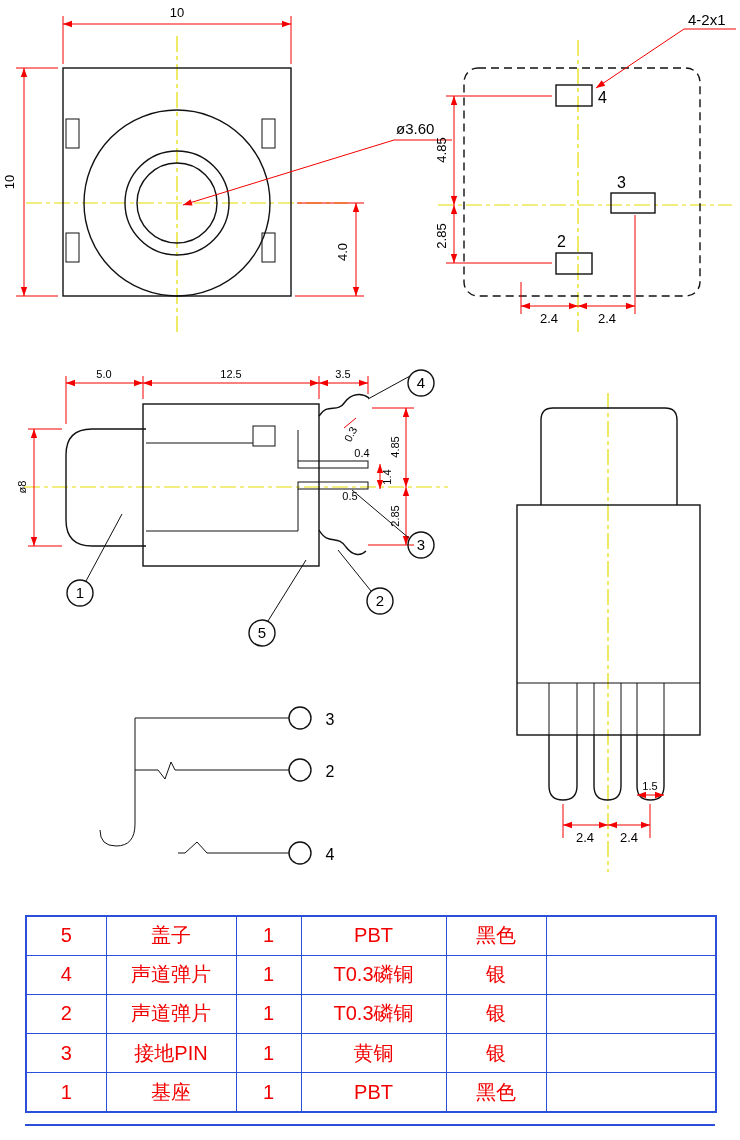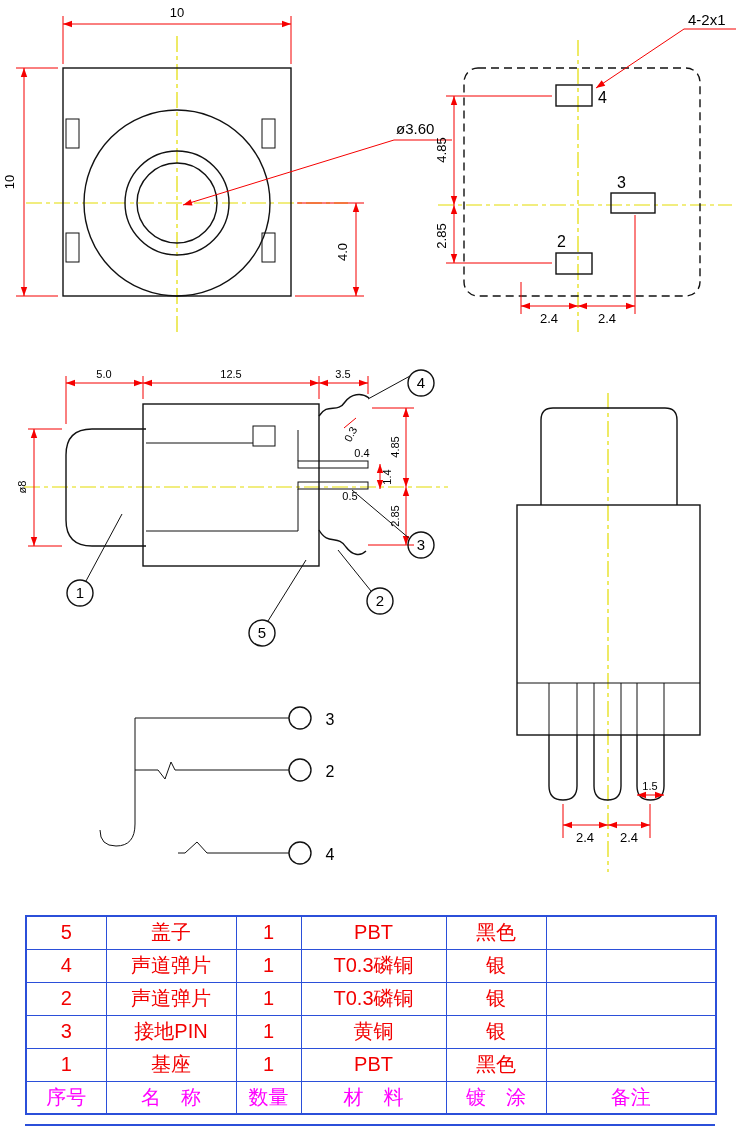--- a/index.html
+++ b/index.html
@@ -263,27 +263,19 @@
         <td></td>
       </tr>
       <tr>
         <td>1</td>
         <td>基座</td>
         <td>1</td>
         <td>PBT</td>
         <td>黑色</td>
         <td></td>
       </tr>
-      <tr class="hdr">
-        <td>序号</td>
-        <td>名　称</td>
-        <td>数量</td>
-        <td>材　料</td>
-        <td>镀　涂</td>
-        <td>备注</td>
-      </tr>
     </tbody>
   </table>
 </div>
 
 <div class="bottom-line"></div>
 
 </div>
 
 </body></html>

